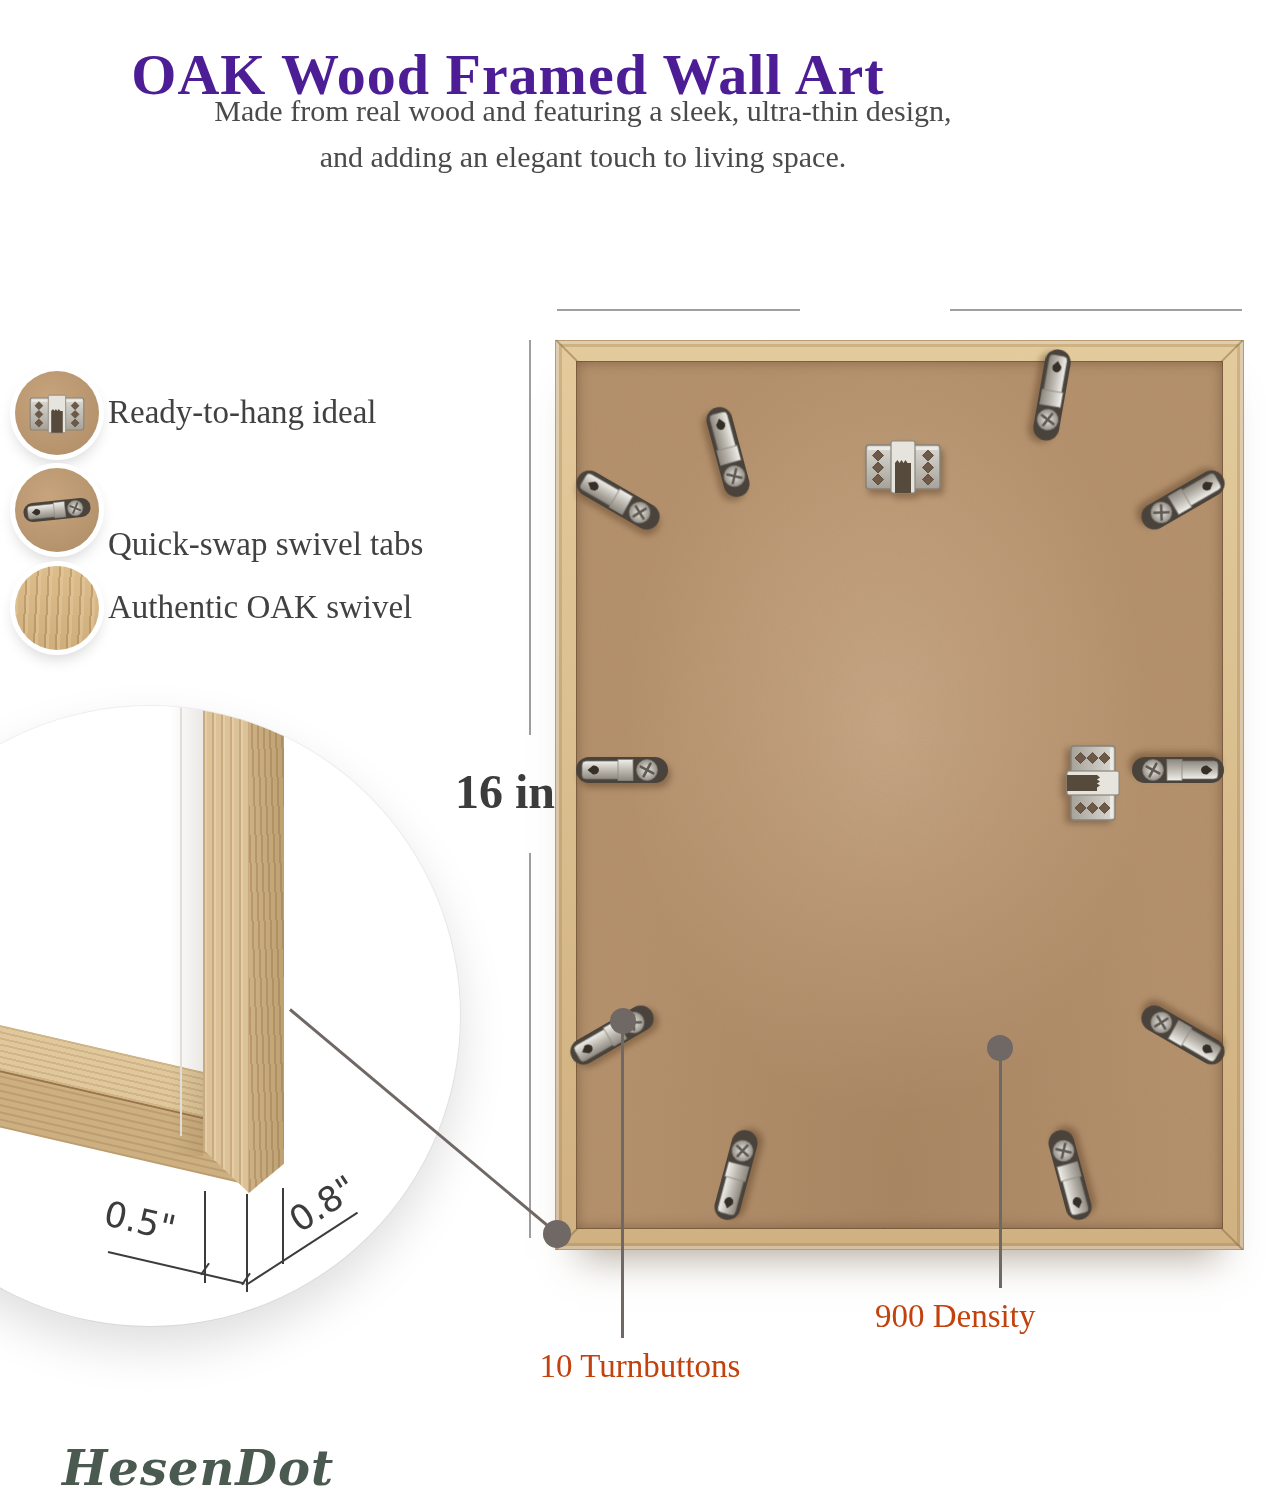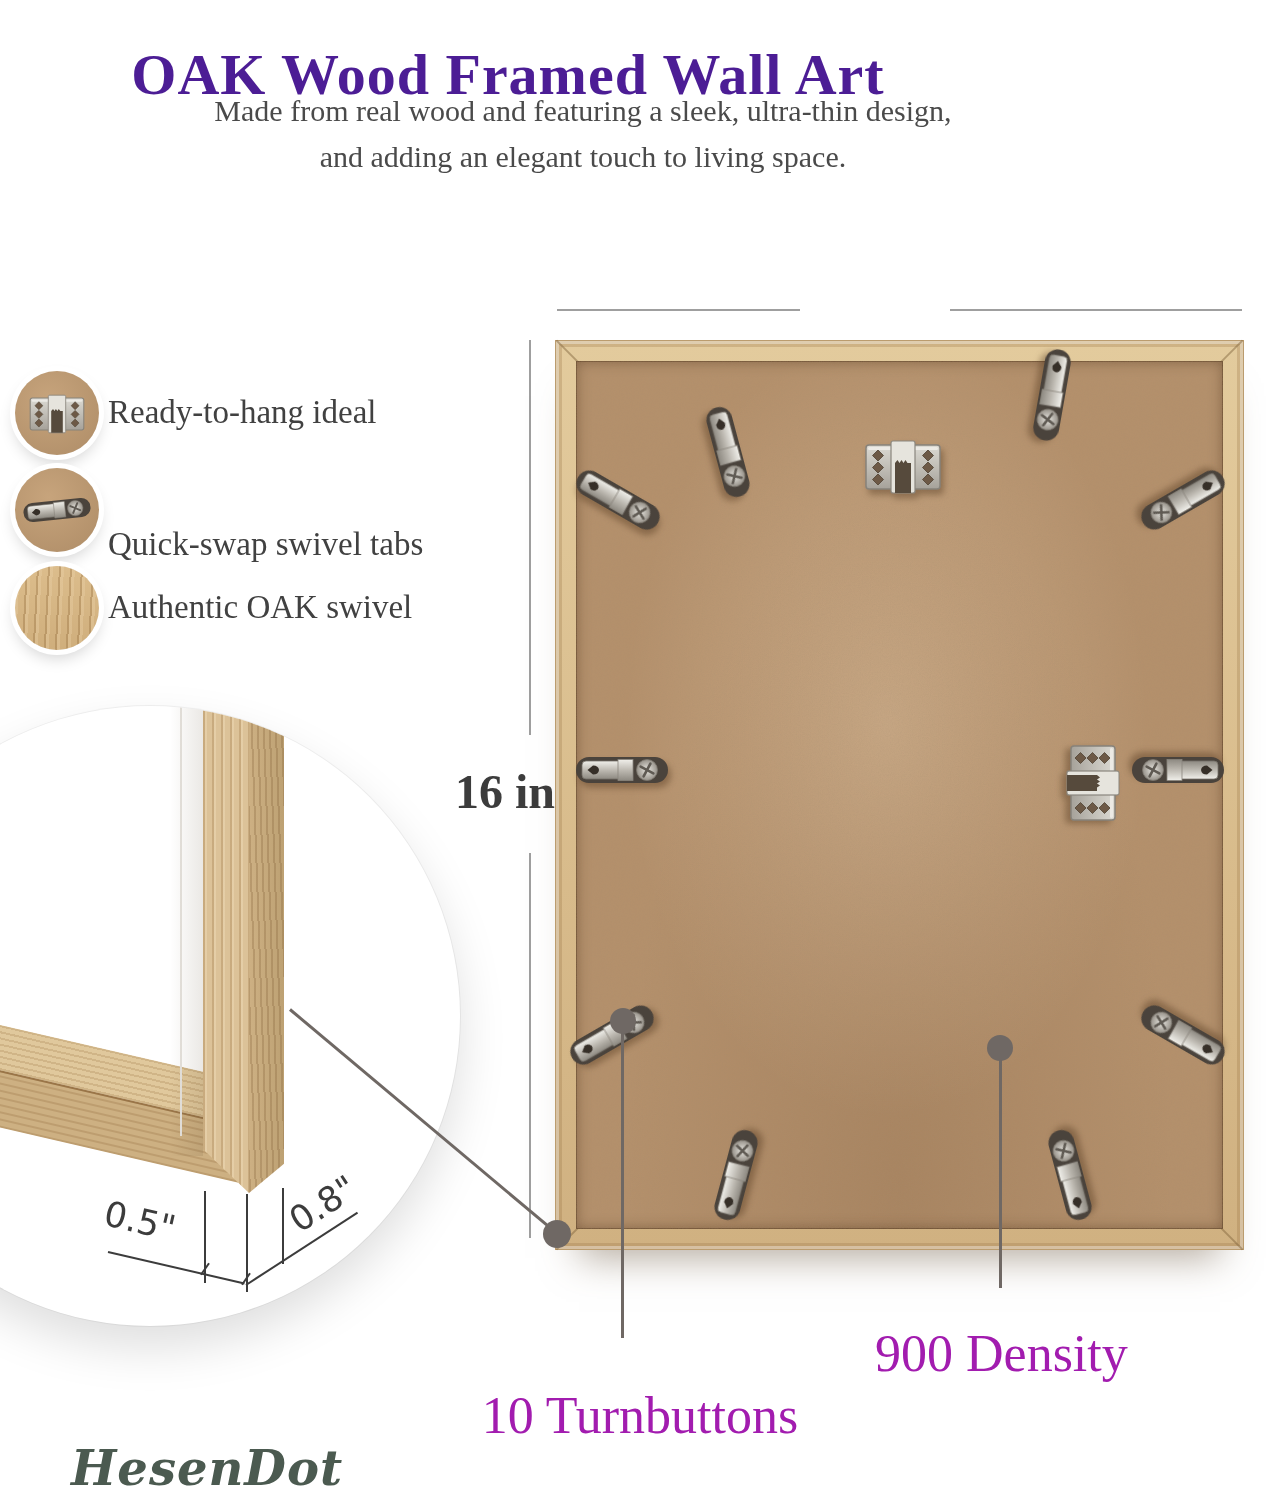--- a/index.html
+++ b/index.html
@@ -37,21 +37,21 @@
                  radial-gradient(ellipse at 50% 95%, rgba(110,75,45,.18), rgba(0,0,0,0) 60%),
                  #b5906b;
       box-shadow:inset 0 0 14px rgba(75,48,24,.55), inset 0 0 0 1px rgba(75,48,24,.45);}
   .mitre{position:absolute;width:30px;height:2px;background:rgba(125,95,55,.45);}
 
   .hw{position:absolute;filter:drop-shadow(3px 5px 3px rgba(70,45,20,.38));}
 
   
   .callout-line{background:#6f6864;}
   .callout-dot{border-radius:50%;background:#6f6864;}
-  .callout-text{font-size:52px;color:#a21caf;white-space:nowrap;margin-top:38px;}
+  .callout-text{font-size:33px;color:#c2410c;white-space:nowrap;}
 
   
   .inset{left:-160px;top:706px;width:620px;height:620px;border-radius:50%;background:#ffffff;
       overflow:hidden;box-shadow:0 0 0 1px rgba(0,0,0,.05),0 22px 48px rgba(0,0,0,.13);}
   .stile-face{position:absolute;left:363px;top:0;width:46px;height:487px;
       background:repeating-linear-gradient(90deg, rgba(150,110,60,.28) 0 2px, rgba(255,240,210,.25) 2px 4px, rgba(0,0,0,0) 4px 9px),#dcc298;
       clip-path:polygon(0 0,100% 0,100% 100%,0 91%);}
   .stile-side{position:absolute;left:409px;top:0;width:35px;height:487px;
       background:repeating-linear-gradient(88deg, rgba(120,85,45,.25) 0 2px, rgba(0,0,0,0) 2px 6px),linear-gradient(90deg,#cdb083,#bda173);
       clip-path:polygon(0 0,100% 0,100% 94%,0 100%);}
@@ -232,15 +232,15 @@
   <div class="abs callout-line" style="left:999px;top:1048px;width:3px;height:240px;"></div>
   <div class="abs callout-dot" style="left:610px;top:1008px;width:26px;height:26px;"></div>
   <div class="abs callout-dot" style="left:987px;top:1035px;width:26px;height:26px;"></div>
   <div class="abs callout-dot" style="left:543px;top:1220px;width:28px;height:28px;"></div>
 
   <div class="abs callout-text" style="left:460px;top:1348px;width:360px;text-align:center;">10 Turnbuttons</div>
   <div class="abs callout-text" style="left:875px;top:1286px;line-height:60px;">
     <div>900 Density</div>
   </div>
 
-  <div class="abs logo" style="color:#4b5a50;margin-left:9px;">HesenDot</div>
+  <div class="abs logo" style="color:#4b5a50;">HesenDot</div>
 
 </div>
 
 </body></html>

